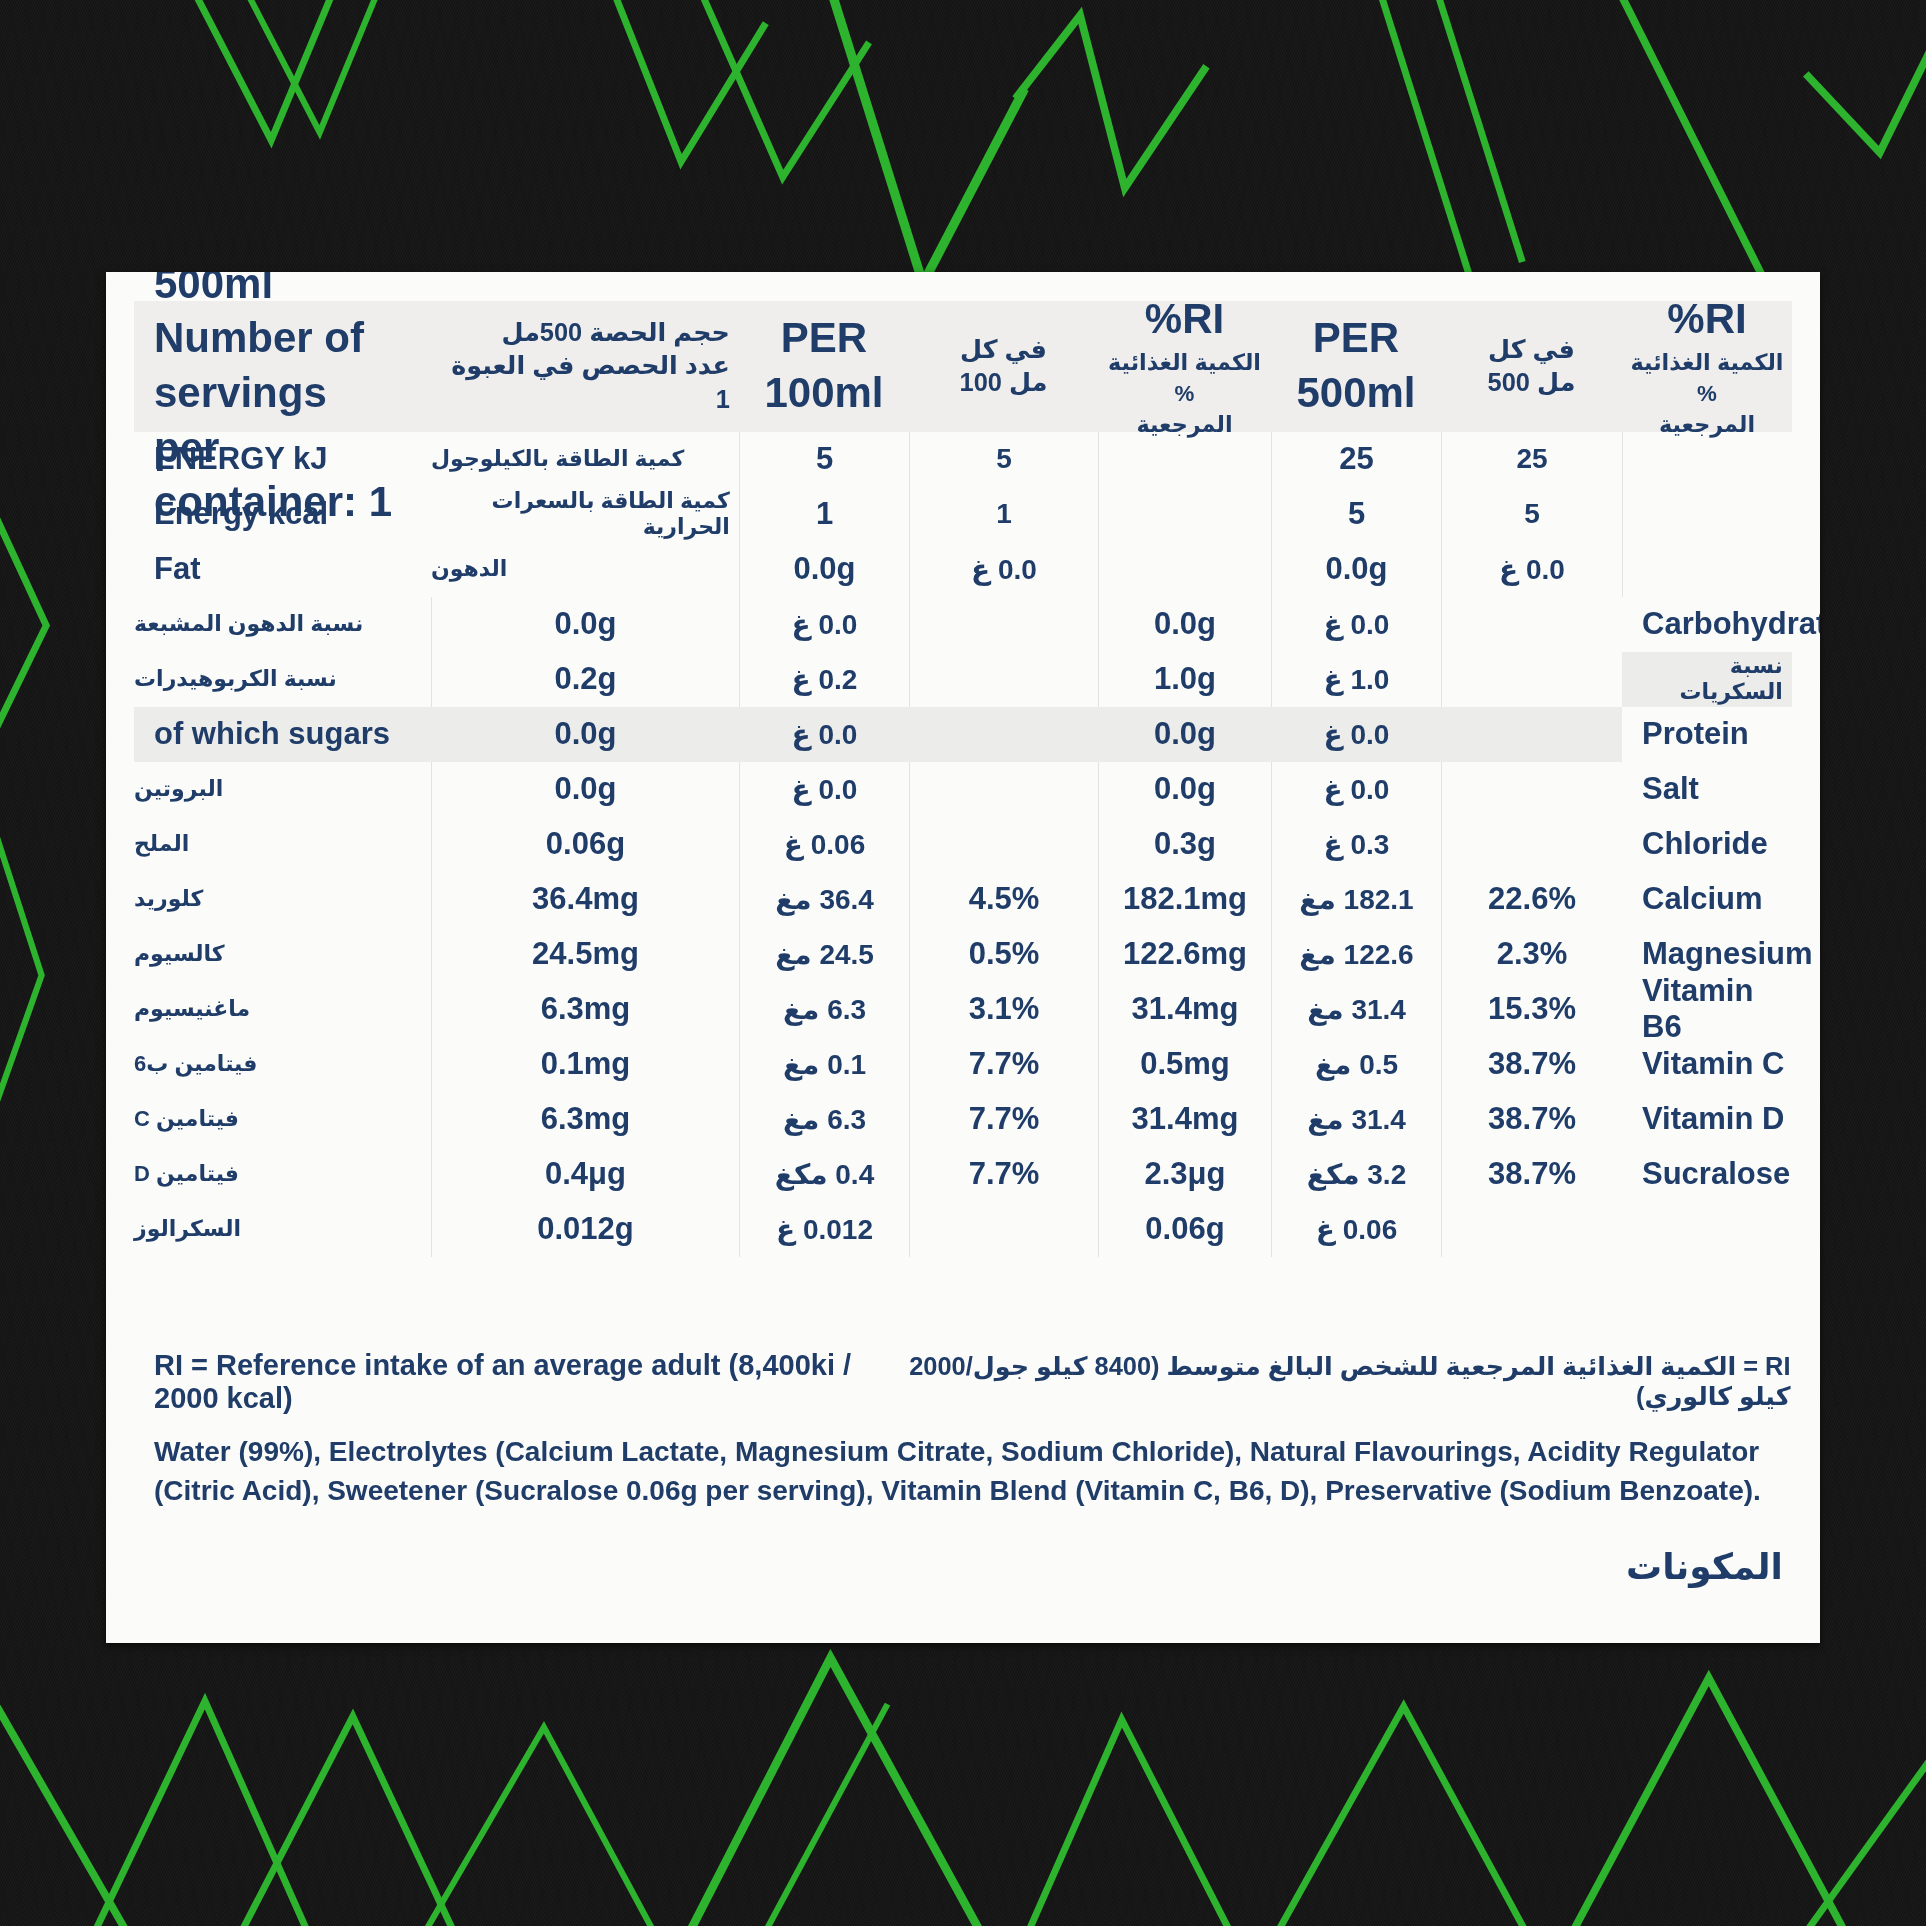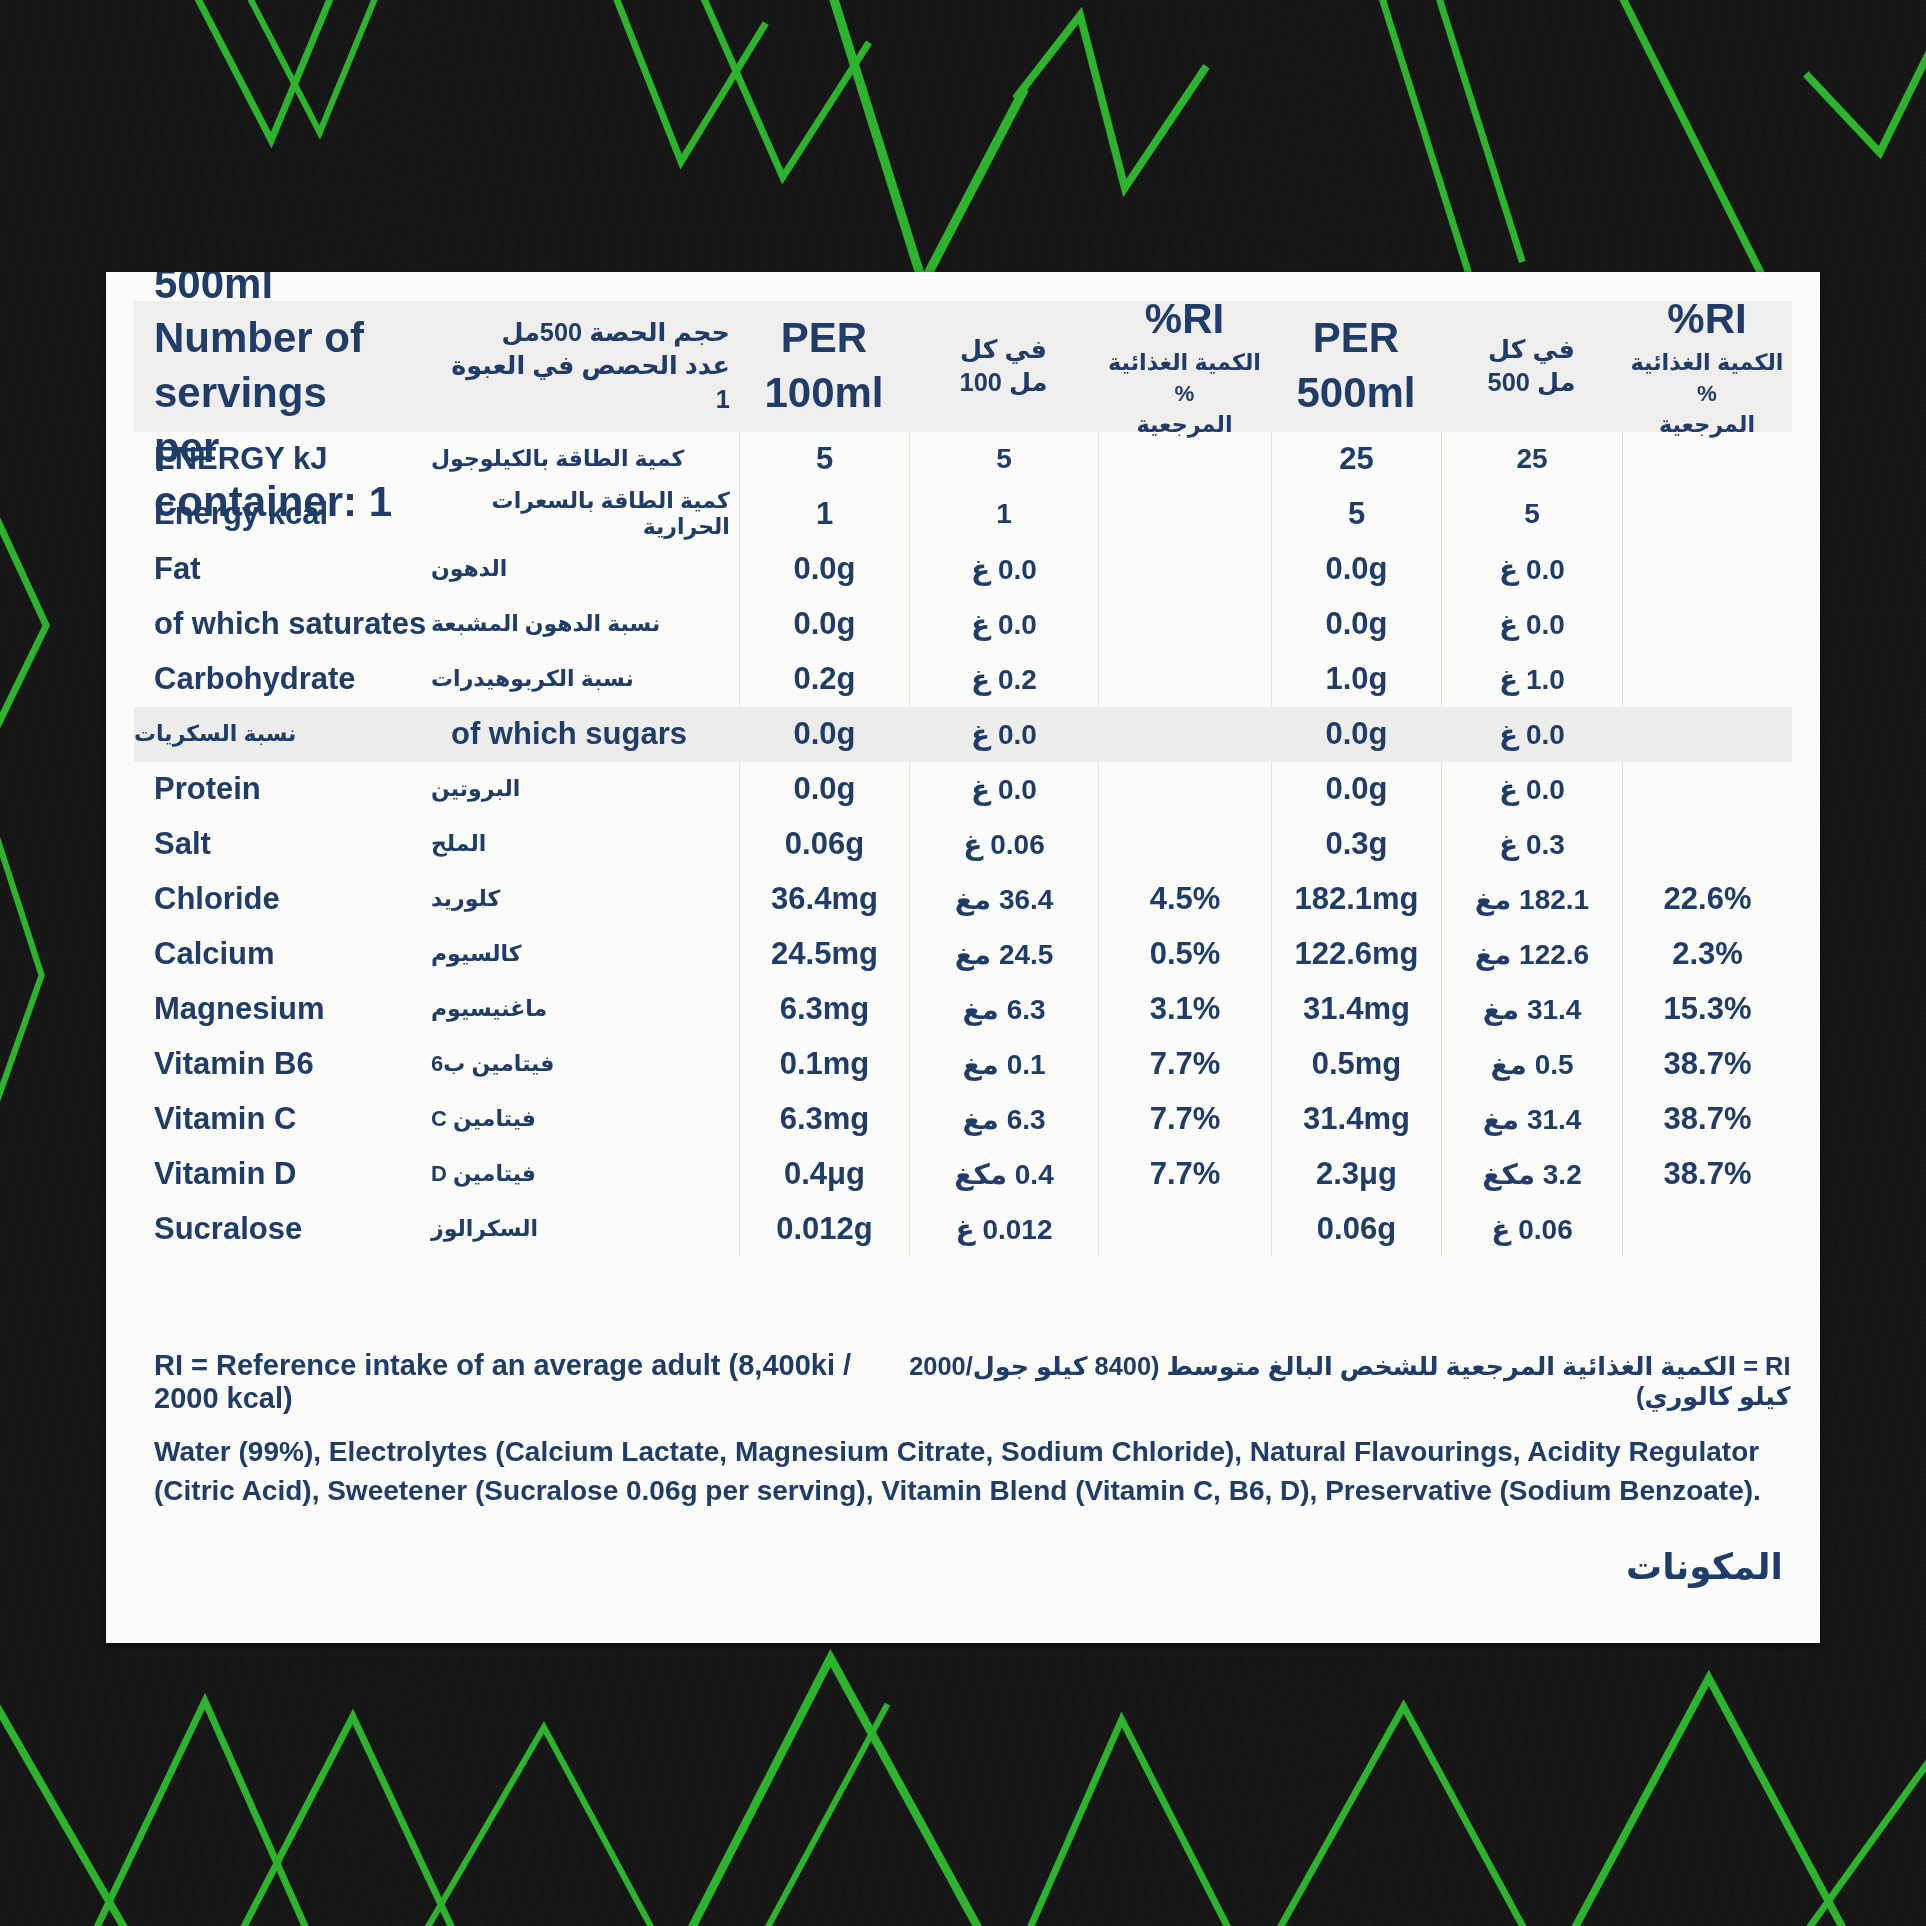--- a/index.html
+++ b/index.html
@@ -148,21 +148,20 @@
 
   <div class="cell lbl-en">Fat</div>
   <div class="cell lbl-ar" dir="rtl">الدهون</div>
   <div class="cell val sep">0.0g</div>
   <div class="cell val sep ar" dir="rtl">0.0 غ</div>
   <div class="cell val sep"></div>
   <div class="cell val sep">0.0g</div>
   <div class="cell val sep ar" dir="rtl">0.0 غ</div>
   <div class="cell val sep"></div>
 
-  <div class="cell lbl-en">of which saturates</div>
   <div class="cell lbl-ar" dir="rtl">نسبة الدهون المشبعة</div>
   <div class="cell val sep">0.0g</div>
   <div class="cell val sep ar" dir="rtl">0.0 غ</div>
   <div class="cell val sep"></div>
   <div class="cell val sep">0.0g</div>
   <div class="cell val sep ar" dir="rtl">0.0 غ</div>
   <div class="cell val sep"></div>
 
   <div class="cell lbl-en">Carbohydrate</div>
   <div class="cell lbl-ar" dir="rtl">نسبة الكربوهيدرات</div>

